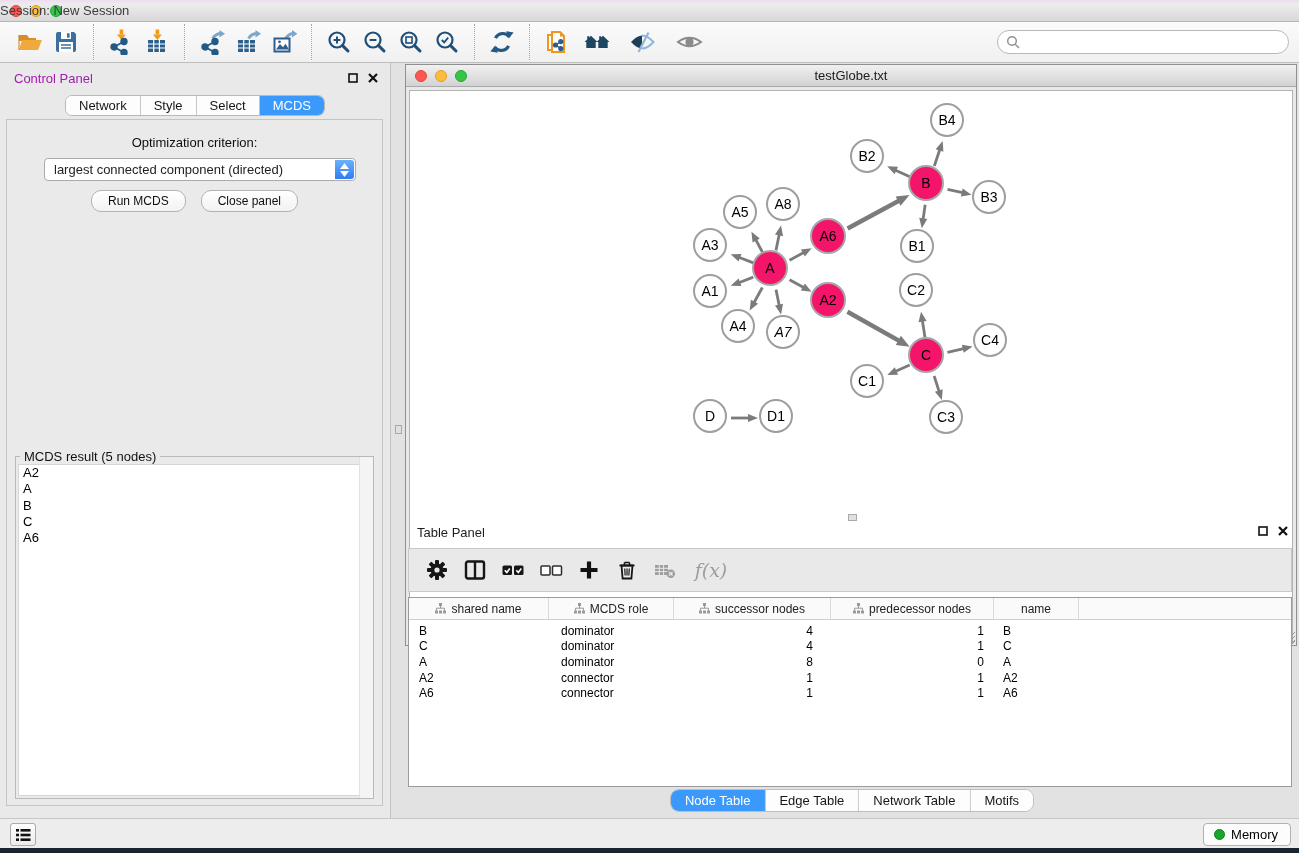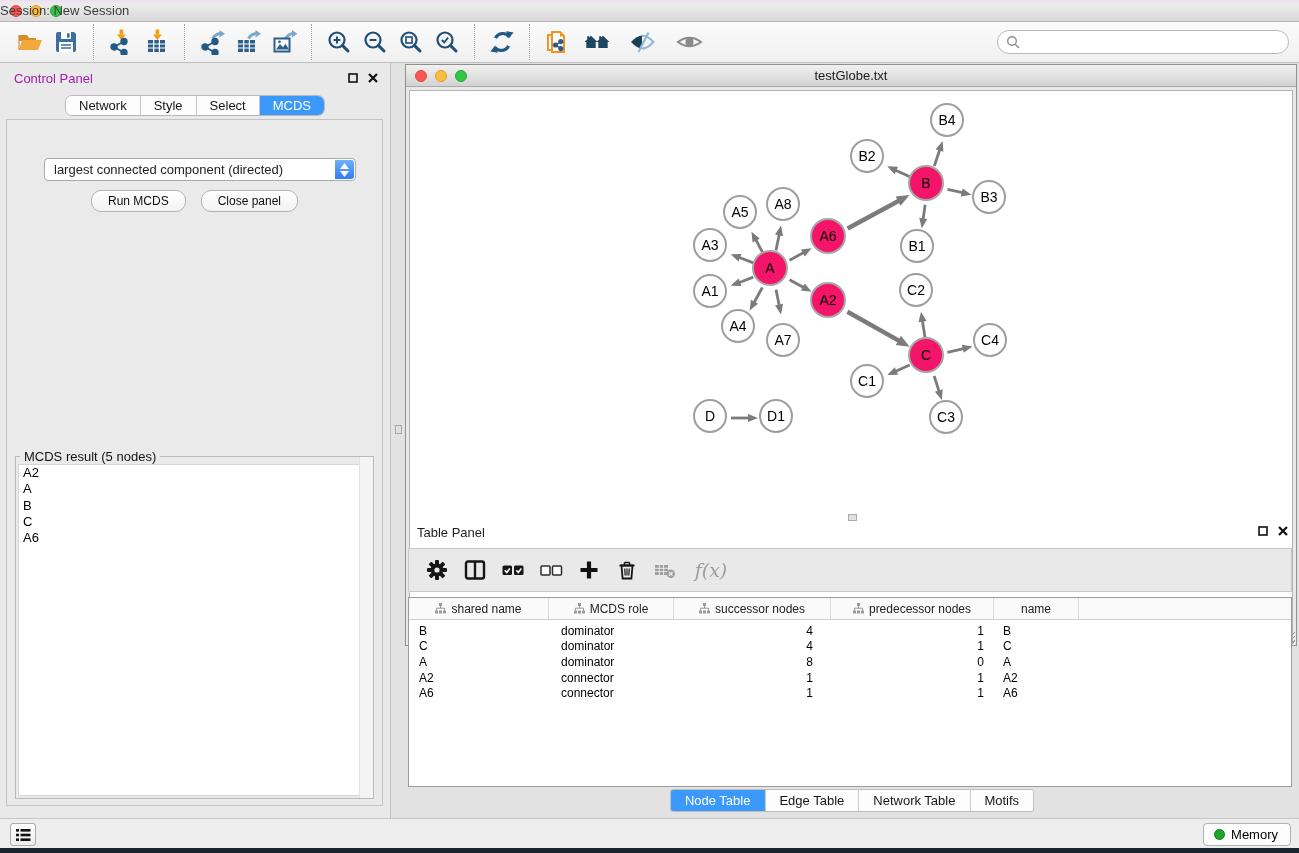--- a/index.html
+++ b/index.html
@@ -75,21 +75,21 @@
     border:1px solid #c9c9c9; display:flex; align-items:center; padding-left:14px; gap:11px; }
   .tp-btn { width:27px; height:27px; display:flex; align-items:center; justify-content:center;text-align:center; }
   .fx { font-family:"DejaVu Serif",serif; font-style:italic; font-size:19px; color:#9c9c9c; }
   .tp-table { position:absolute; left:3px; top:78px; width:884px; height:190px; background:#fff; border:1px solid #9b9b9b; overflow:hidden; }
   .thead { display:flex; height:22px; background:#fafafa; border-bottom:1px solid #cfcfcf; align-items:stretch; }
   .th { display:flex; align-items:center; justify-content:center; gap:5px; border-right:1px solid #dadada; font-size:12px; color:#222; }
   .tbody { padding-top:3px; }
   .tr { display:flex; height:15.6px; align-items:center; font-size:12px; color:#000; }
   .td { overflow:hidden; white-space:nowrap; }
   .tp-tabs { position:absolute; left:50%; transform:translateX(-50%); top:270px; height:23px; display:flex;
-    border:1px solid #bdbdbd; border-radius:3px; overflow:hidden; background:#fff; }
+    border:1px solid #bdbdbd; border-radius:9px; overflow:hidden; background:#fff; }
   .tp-tabs .seg-tab { line-height:21px; padding:0 14px; }
 
   
   .statusbar { position:absolute; left:0; top:818px; width:1299px; height:30px; background:#ededed; border-top:1px solid #c6c6c6; }
   .list-btn { position:absolute; left:10px; top:4px; width:26px; height:23px; background:linear-gradient(#fefefe,#ececec);
     border:1px solid #ababab; border-radius:3px; display:flex; align-items:center; justify-content:center; }
   .memory-btn { position:absolute; right:8px; top:4px; height:23px; padding:0 12px 0 10px; background:#fcfcfc;
     border:1px solid #b1b1b1; border-radius:4px; display:flex; align-items:center; gap:6px; font-size:13px; color:#000; }
   .memory-dot { width:11px; height:11px; border-radius:50%; background:#18a62b; border:1px solid #128021; }
 </style>
@@ -280,20 +280,21 @@
         </svg>
     </div>
     <div class="cp-tabs" id="cp-tabs">
         <span class="seg-tab">Network</span>
         <span class="seg-tab">Style</span>
         <span class="seg-tab">Select</span>
         <span class="seg-tab active">MCDS</span>
       </div>
 
     <div class="cp-content">
+      <div class="opt-label">Optimization criterion:</div>
       <div class="criterion">
         <span>largest connected component (directed)</span>
         <span class="stepper">
           <svg width="9" height="6" viewBox="0 0 9 6">
               <polygon points="4.5,0 9,6 0,6" fill="#fff"></polygon>
             </svg>
           <svg width="9" height="6" viewBox="0 0 9 6">
               <polygon points="0,0 9,0 4.5,6" fill="#fff"></polygon>
             </svg>
         </span>
@@ -371,21 +372,21 @@
         <div class="node" style="left: 313px; top: 104px; width: 34px; height: 34px;">A5</div>
         <div class="node" style="left: 356px; top: 96px; width: 34px; height: 34px;">A8</div>
         <div class="node selected" style="left: 400px; top: 127px; width: 36px; height: 36px;">A6</div>
         <div class="node" style="left: 283px; top: 137px; width: 34px; height: 34px;">A3</div>
         <div class="node" style="left: 490px; top: 138px; width: 34px; height: 34px;">B1</div>
         <div class="node selected" style="left: 342px; top: 159px; width: 36px; height: 36px;">A</div>
         <div class="node" style="left: 489px; top: 182px; width: 34px; height: 34px;">C2</div>
         <div class="node" style="left: 283px; top: 183px; width: 34px; height: 34px;">A1</div>
         <div class="node selected" style="left: 400px; top: 191px; width: 36px; height: 36px;">A2</div>
         <div class="node" style="left: 311px; top: 218px; width: 34px; height: 34px;">A4</div>
-        <div class="node" style="left: 356px; top: 232px; width: 34px; height: 34px;">A7</div>
+        <div class="node" style="left: 356px; top: 224px; width: 34px; height: 34px; font-style: italic;">A7</div>
         <div class="node" style="left: 563px; top: 232px; width: 34px; height: 34px;">C4</div>
         <div class="node selected" style="left: 498px; top: 246px; width: 36px; height: 36px;">C</div>
         <div class="node" style="left: 440px; top: 273px; width: 34px; height: 34px;">C1</div>
         <div class="node" style="left: 519px; top: 309px; width: 34px; height: 34px;">C3</div>
         <div class="node" style="left: 283px; top: 308px; width: 34px; height: 34px;">D</div>
         <div class="node" style="left: 349px; top: 308px; width: 34px; height: 34px;">D1</div>
       </div>
     <div class="grip"></div>
   </div>
 

